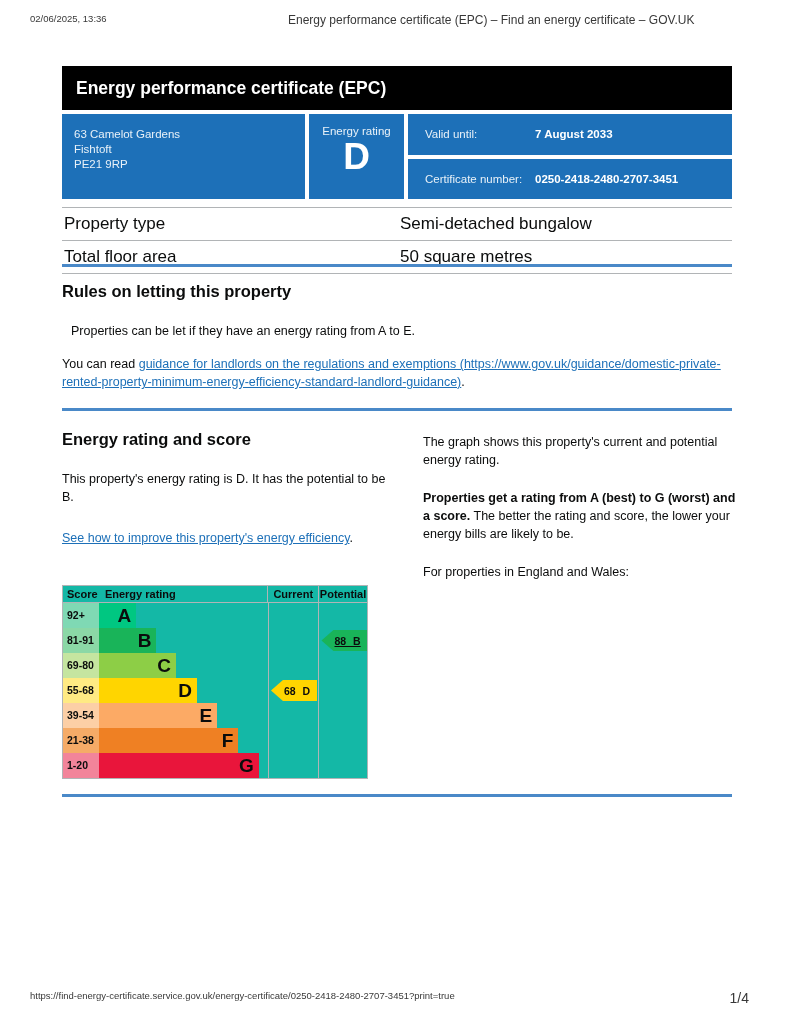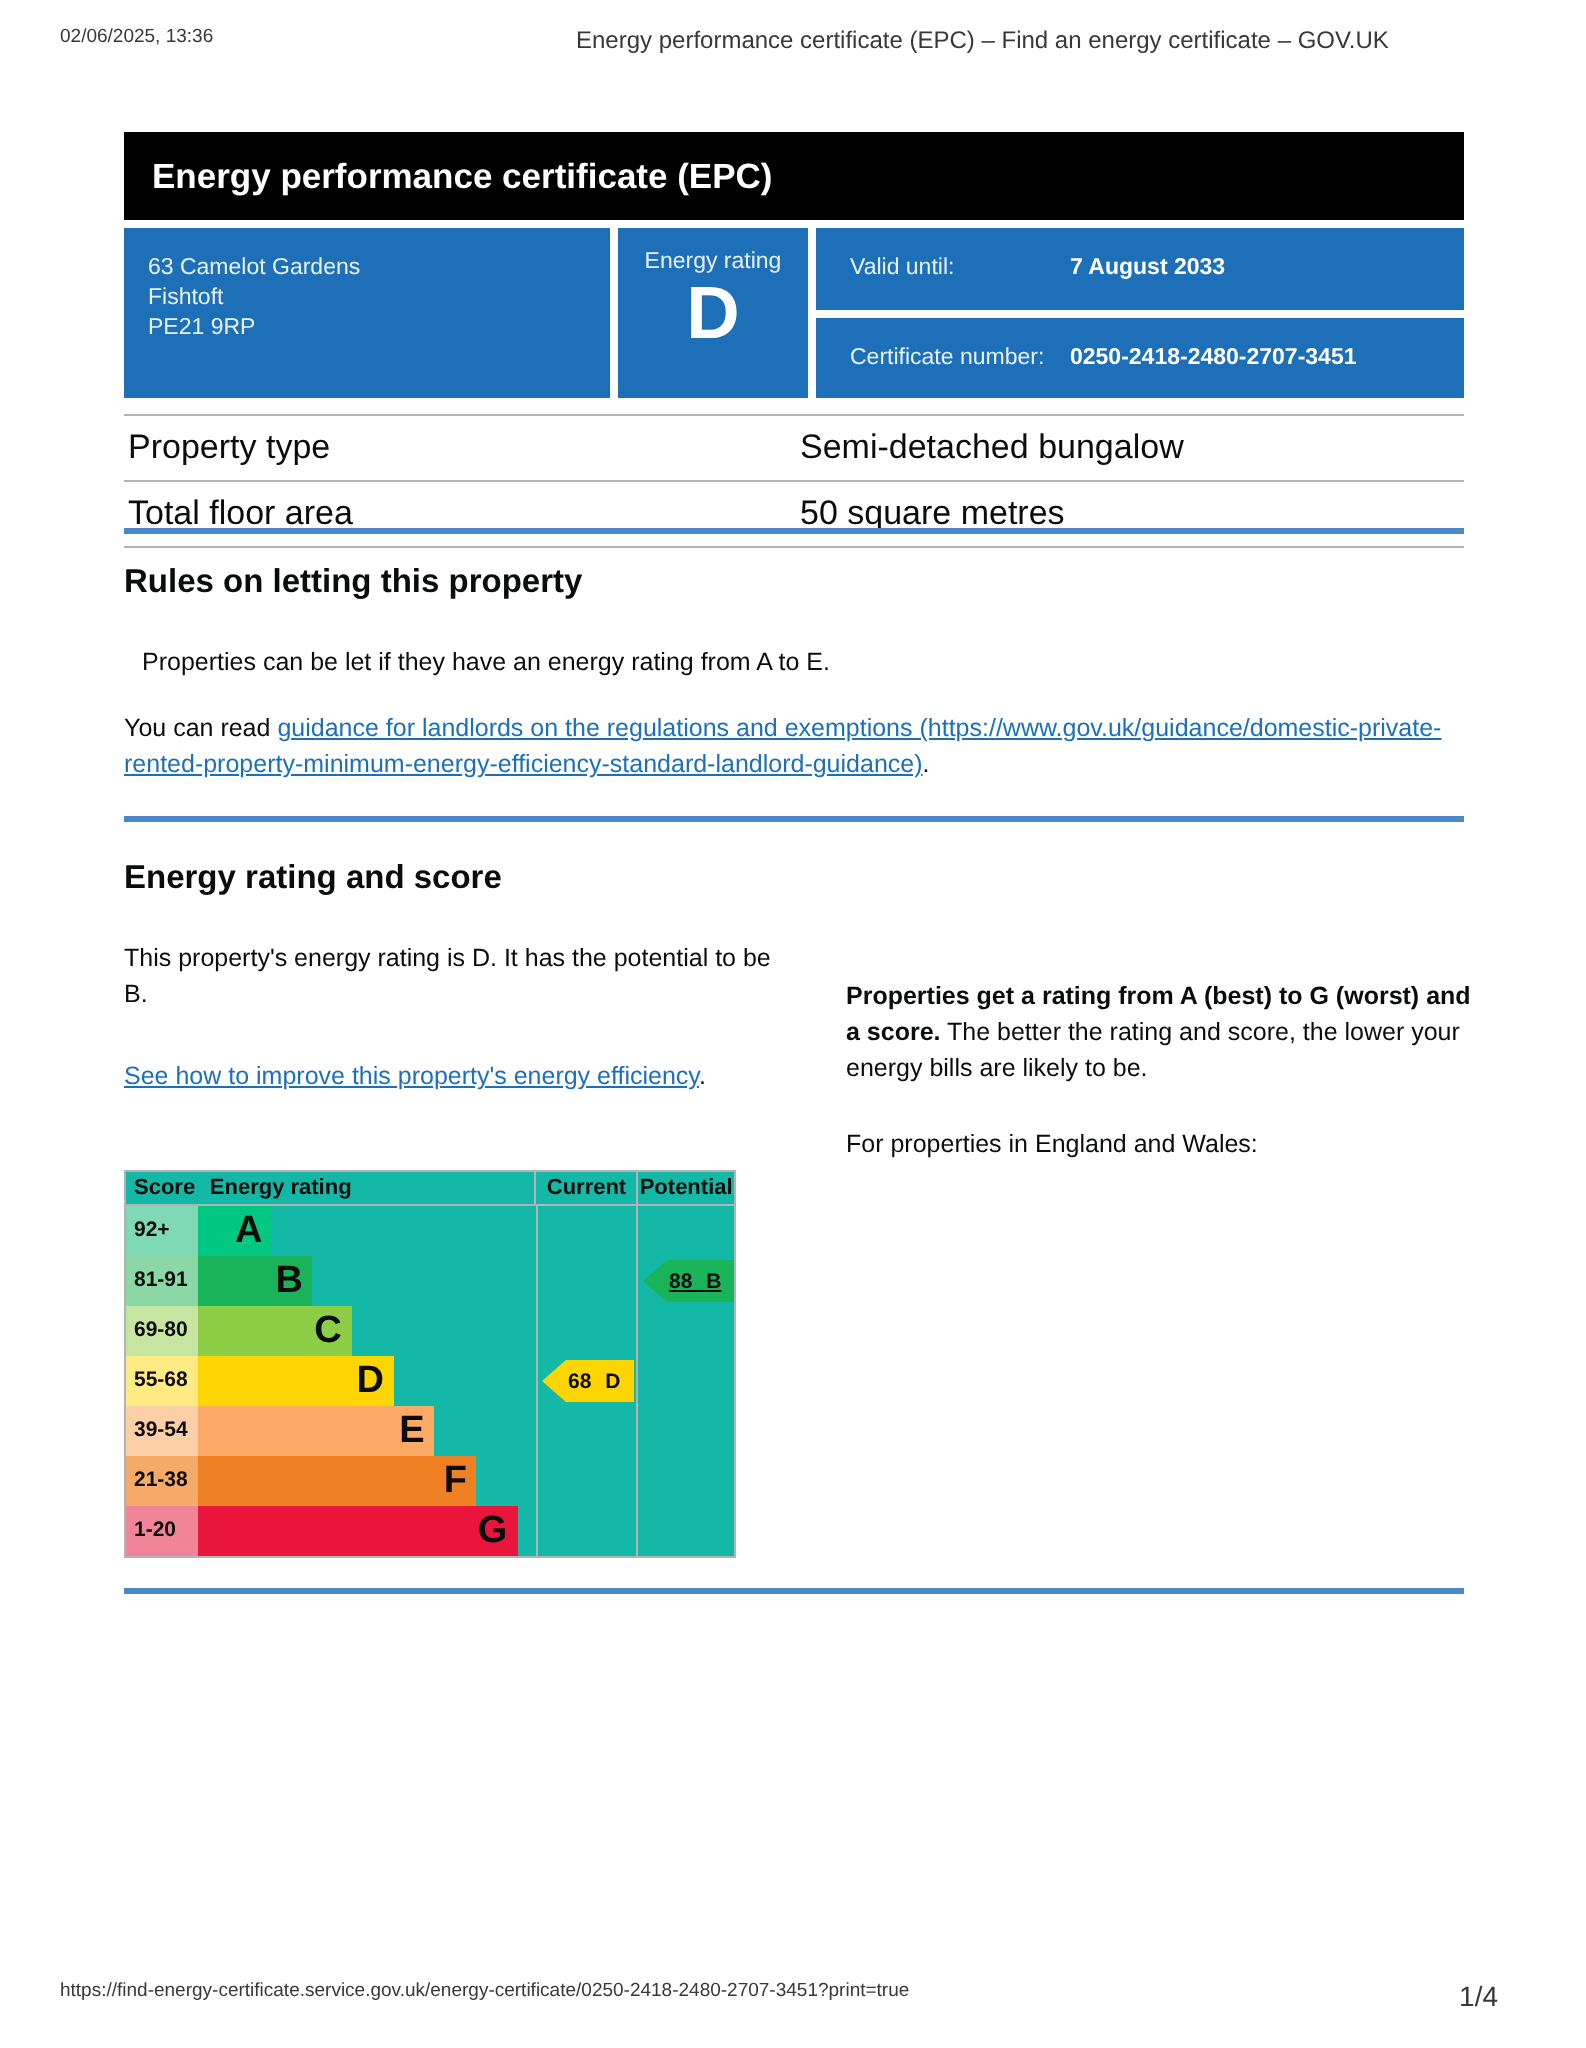--- a/index.html
+++ b/index.html
@@ -129,20 +129,21 @@
   <h2 class="section-heading rules-heading">Rules on letting this property</h2>
   <p class="body-text rules-p1">Properties can be let if they have an energy rating from A to E.</p>
   <p class="body-text rules-p2"><span>You can read </span><a class="govuk-link">guidance for landlords on the regulations and exemptions (https://www.gov.uk/guidance/domestic-private-rented-property-minimum-energy-efficiency-standard-landlord-guidance)</a><span>.</span></p>
 
   <div class="blue-rule rule-2"></div>
 
   <h2 class="section-heading score-heading">Energy rating and score</h2>
   <p class="body-text score-p1">This property's energy rating is D. It has the potential to be B.</p>
   <p class="body-text score-link"><a class="govuk-link">See how to improve this property's energy efficiency</a><span>.</span></p>
 
+  <p class="body-text rcol-p1">The graph shows this property's current and potential energy rating.</p>
   <p class="body-text rcol-p2"><b>Properties get a rating from A (best) to G (worst) and a score.</b><span> The better the rating and score, the lower your energy bills are likely to be.</span></p>
   <p class="body-text rcol-p3">For properties in England and Wales:</p>
 
   <div class="epc-chart">
     <div class="chart-header">
       <span class="hdr-score">Score</span>
       <span class="hdr-rating">Energy rating</span>
       <span class="hdr-current">Current</span>
       <span class="hdr-potential">Potential</span>
     </div>

